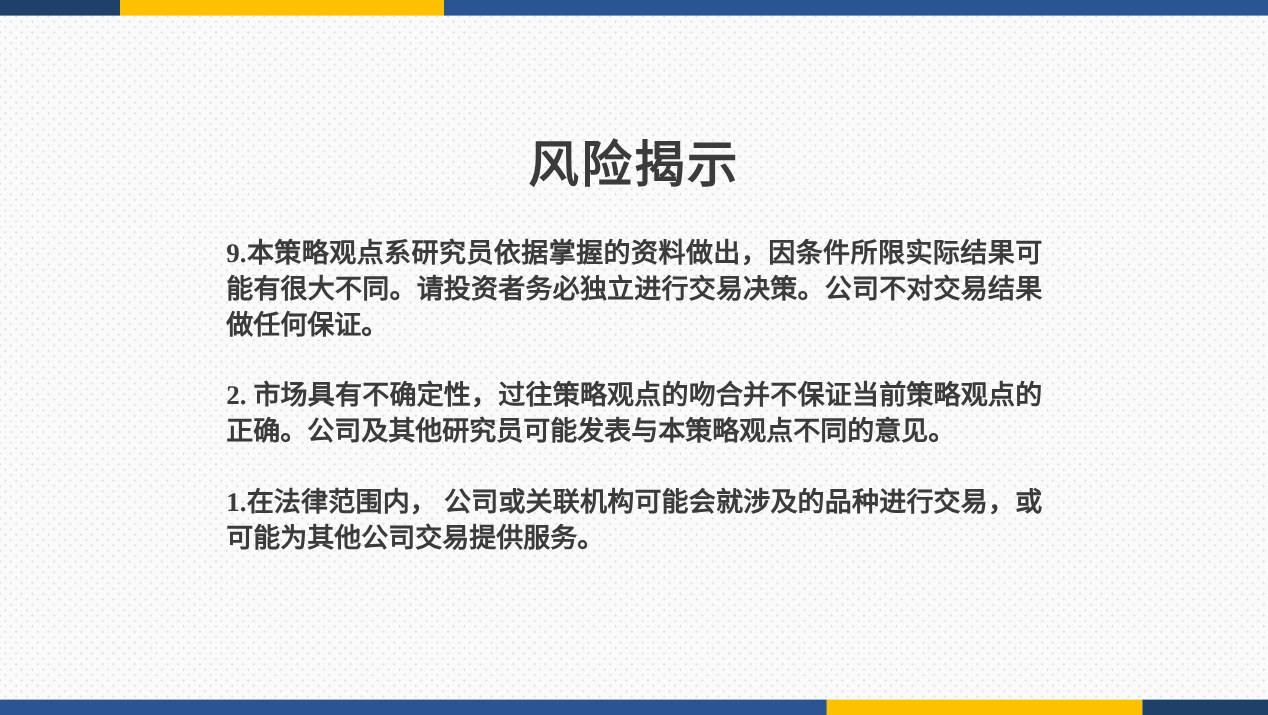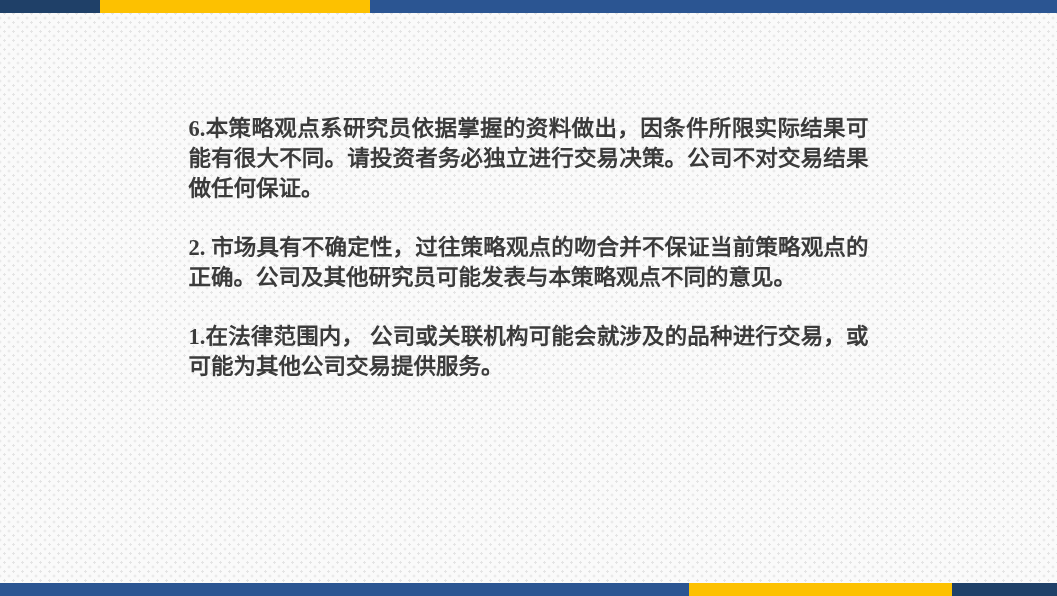--- a/index.html
+++ b/index.html
@@ -77,23 +77,24 @@
 
 <div class="slide">
 
   <div class="bar top">
     <div class="seg navy seg-1"></div>
     <div class="seg yellow seg-2"></div>
     <div class="seg blue seg-3"></div>
   </div>
 
   <div class="content">
+    <h1 class="slide-title">风险揭示</h1>
 
     <div class="body-text">
-      <p>6.本策略观点系研究员依据掌握的资料做出，因条件所限实际结果可能有很大不同。请投资者务必独立进行交易决策。公司不对交易结果做任何保证。</p>
+      <p>9.本策略观点系研究员依据掌握的资料做出，因条件所限实际结果可能有很大不同。请投资者务必独立进行交易决策。公司不对交易结果做任何保证。</p>
       <p>2. 市场具有不确定性，过往策略观点的吻合并不保证当前策略观点的正确。公司及其他研究员可能发表与本策略观点不同的意见。</p>
       <p>1.在法律范围内， 公司或关联机构可能会就涉及的品种进行交易，或可能为其他公司交易提供服务。</p>
     </div>
   </div>
 
   <div class="bar bottom">
     <div class="seg blue seg-1"></div>
     <div class="seg yellow seg-2"></div>
     <div class="seg navy seg-3"></div>
   </div>

